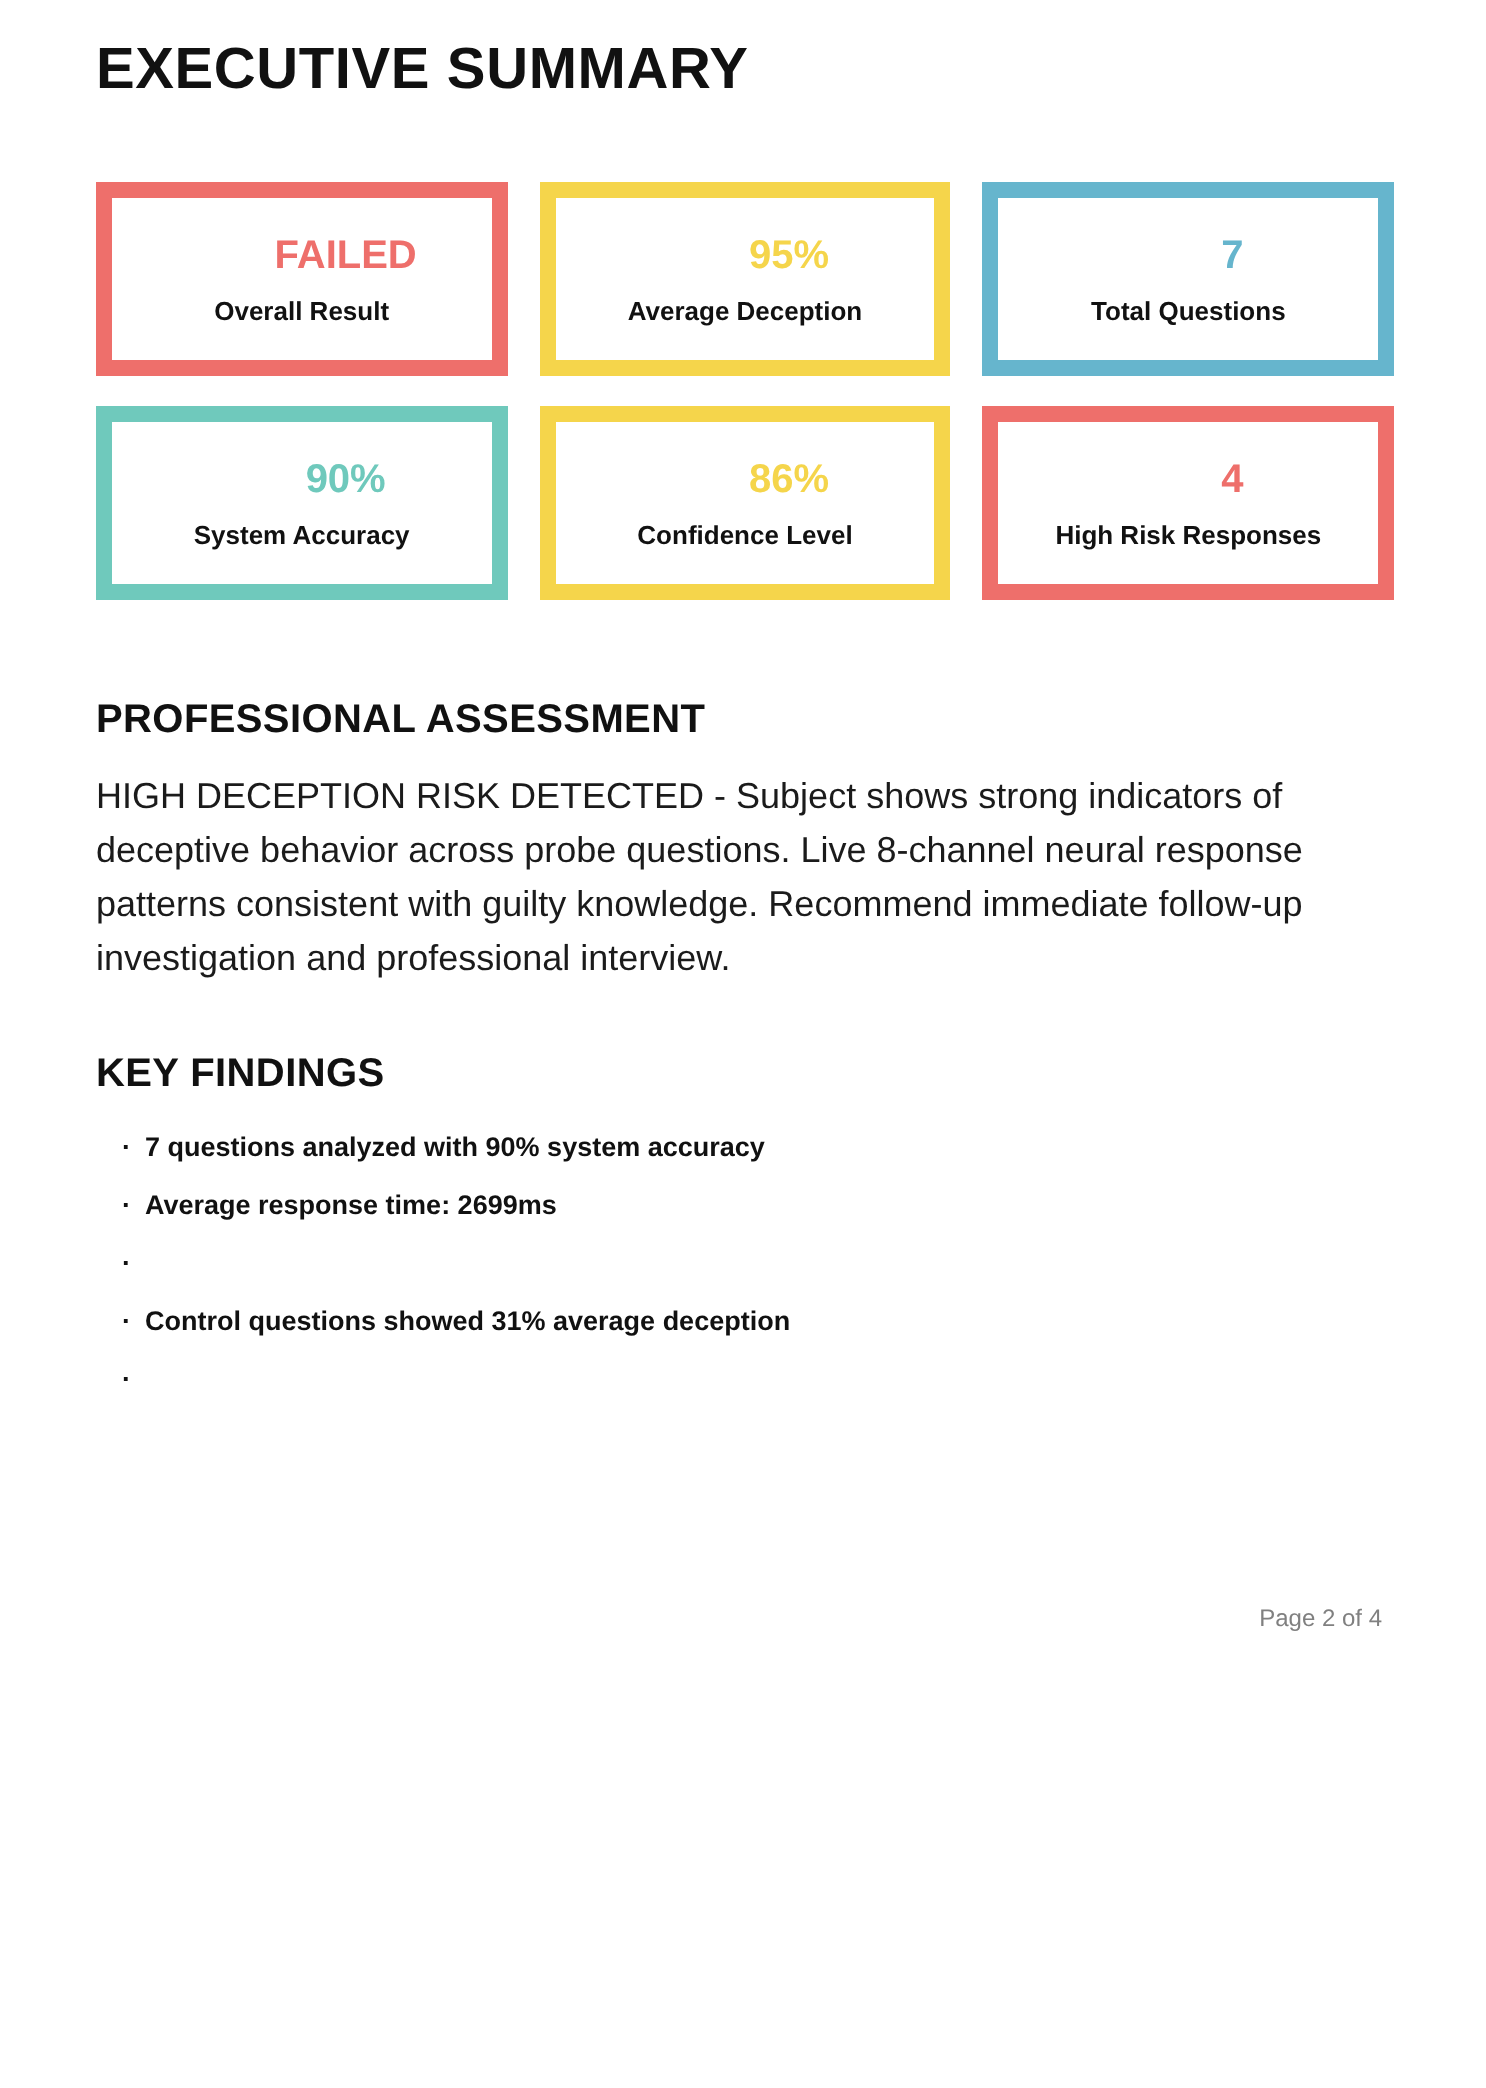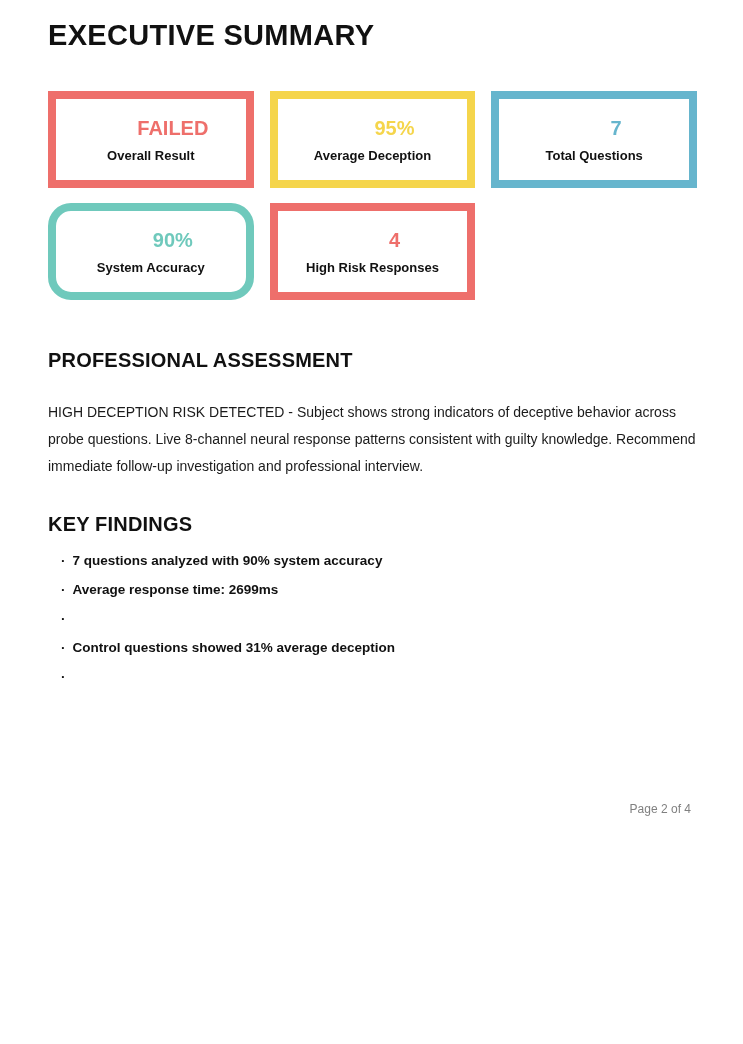--- a/index.html
+++ b/index.html
@@ -51,22 +51,22 @@
     line-height: 14px;
   }
   .section-heading {
     font-size: 20px;
     font-weight: bold;
     color: #111111;
     letter-spacing: 0.2px;
   }
   .assessment-heading { margin-top: 49px; }
   .assessment-body {
-    margin-top: 27px;
-    font-size: 14px;
+    margin-top: 13px;
+    font-size: 18px;
     line-height: 27px;
     color: #1b1b1b;
     max-width: 648px;
   }
   .findings-heading { margin-top: 33px; }
   .findings-list {
     list-style: none;
     margin-top: 18px;
     padding-left: 13px;
   }
@@ -105,23 +105,27 @@
         <div class="card-label">Overall Result</div>
       </div>
       <div class="card" style="border-color: rgb(245, 213, 75);">
         <div class="card-value" style="color: rgb(245, 213, 75);">95%</div>
         <div class="card-label">Average Deception</div>
       </div>
       <div class="card" style="border-color: rgb(102, 181, 205);">
         <div class="card-value" style="color: rgb(102, 181, 205);">7</div>
         <div class="card-label">Total Questions</div>
       </div>
-      <div class="card" style="border-color: rgb(111, 201, 188); border-radius: 23px;">
+      <div class="card" style="border-color: rgb(111, 201, 188);">
         <div class="card-value" style="color: rgb(111, 201, 188);">90%</div>
         <div class="card-label">System Accuracy</div>
+      </div>
+      <div class="card" style="border-color: rgb(245, 213, 75);">
+        <div class="card-value" style="color: rgb(245, 213, 75);">86%</div>
+        <div class="card-label">Confidence Level</div>
       </div>
       <div class="card" style="border-color: rgb(238, 111, 107);">
         <div class="card-value" style="color: rgb(238, 111, 107);">4</div>
         <div class="card-label">High Risk Responses</div>
       </div>
     </div>
 
     <h2 class="section-heading assessment-heading">PROFESSIONAL ASSESSMENT</h2>
     <p class="assessment-body">HIGH DECEPTION RISK DETECTED - Subject shows strong indicators of deceptive behavior across probe questions. Live 8-channel neural response patterns consistent with guilty knowledge. Recommend immediate follow-up investigation and professional interview.</p>
 

